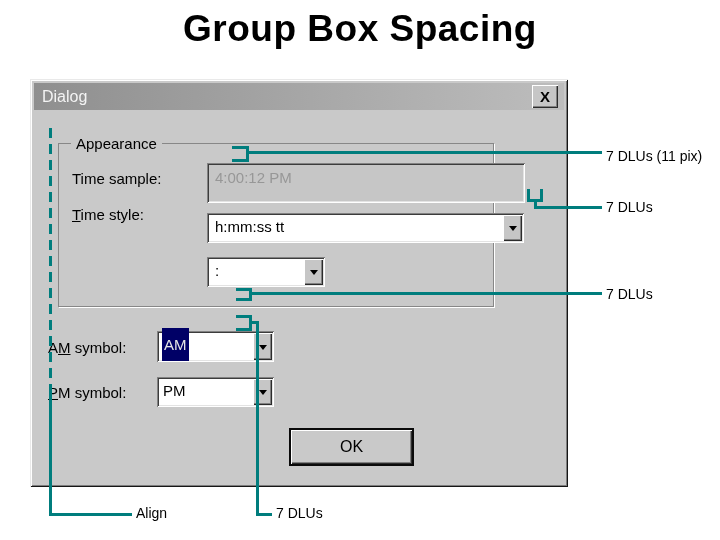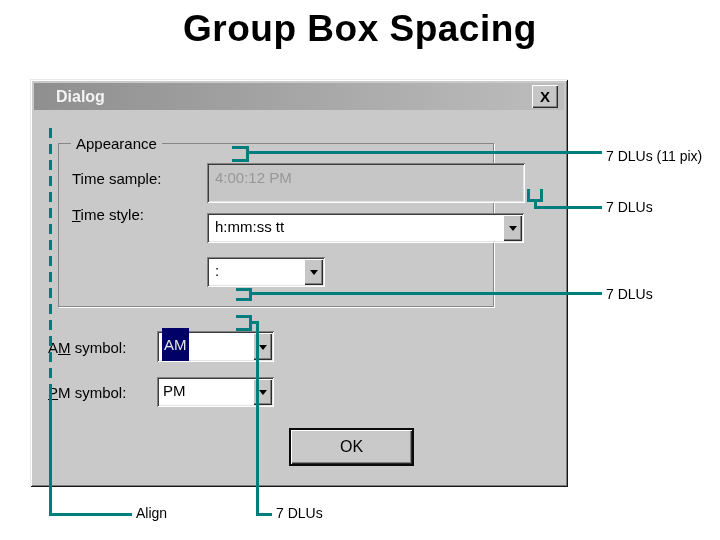--- a/index.html
+++ b/index.html
@@ -20,21 +20,21 @@
     background:var(--dlg);
     box-shadow: inset 1px 1px 0 #e9e9e9, inset -1px -1px 0 #161616,
                 inset 2px 2px 0 #ffffff, inset -2px -2px 0 #7d7d7d;
   }
   .titlebar {
     position:absolute; left:4px; top:4px; width:530px; height:27px;
     background:linear-gradient(to right,#8f8f8f,#bdbdbd);
     display:flex; align-items:center;
   }
   .titlebar-text {
-    padding-left:22px; font-size:16px; font-weight:bold; color:#f4f4f4;
+    padding-left:8px; font-size:16px; font-weight:normal; color:#f4f4f4;
   }
   .close-btn {
     position:absolute; right:6px; top:2px; width:26px; height:23px;
     background:#c6c6c6; border:none;
     box-shadow: inset 1px 1px 0 #ffffff, inset -1px -1px 0 #2b2b2b, inset -2px -2px 0 #808080;
     font-family:"Liberation Sans", sans-serif;
     font-size:15px; font-weight:bold; color:#000; line-height:21px; text-align:center;
   }
   
   .groupbox {

